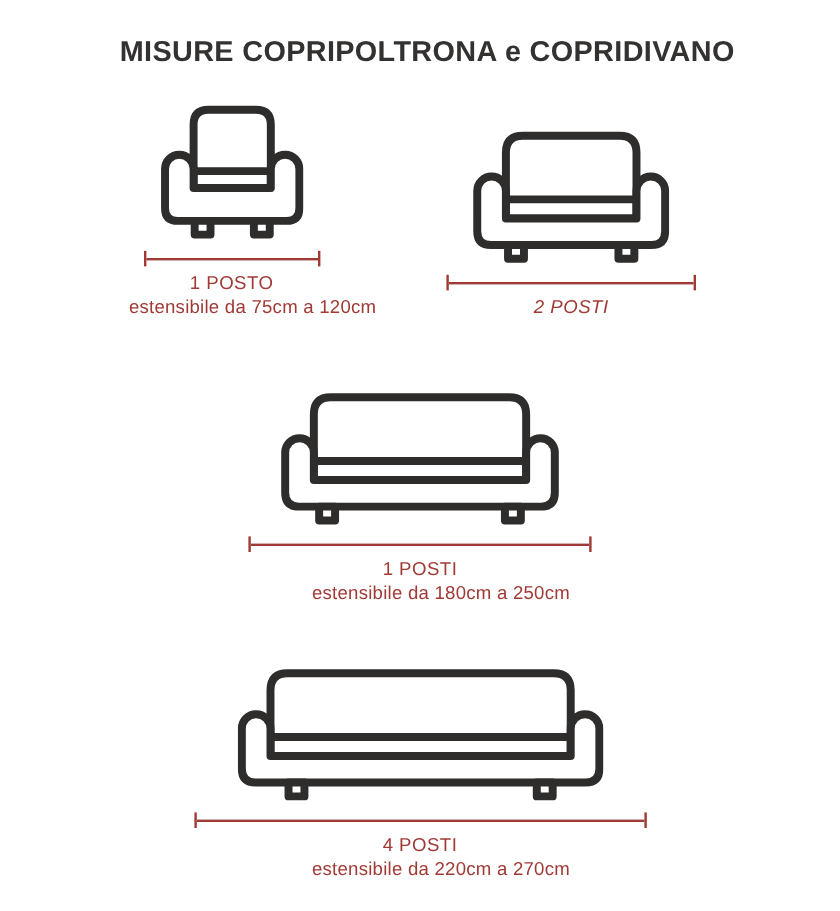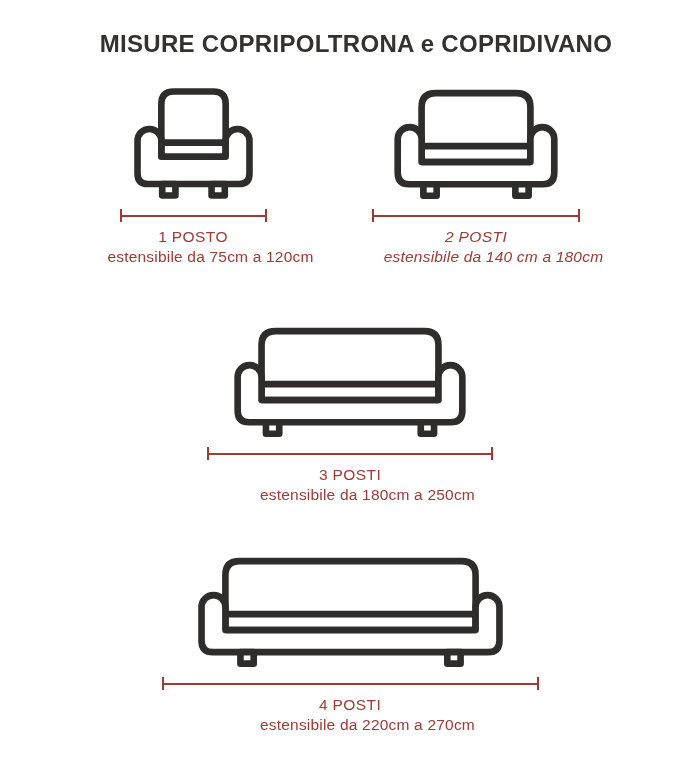--- a/index.html
+++ b/index.html
@@ -103,36 +103,35 @@
     <div class="item item-2">
       <svg class="furn" width="164" height="115" viewBox="0 0 185 130" aria-hidden="true">
         <path d="M31,70 V24 Q31,8 47,8 H138 Q154,8 154,24 V70"></path>
         <rect x="31" y="68" width="123" height="18"></rect>
         <path d="M31,86 V60 A13.5,13.5 0 0 0 4,60 V98 Q4,111 17,111 H168 Q181,111 181,98 V60 A13.5,13.5 0 0 0 154,60 V86 Z"></path>
         <rect x="33" y="111" width="15" height="13"></rect>
         <rect x="137" y="111" width="15" height="13"></rect>
       </svg>
       <div class="measure" style="width:208px"></div>
       <div class="size-label">2 POSTI</div>
-      <div class="size-range">estensibile da 140 cm a 180cm</div>
     </div>
 
   </div>
 
   <div class="row row-2">
     <div class="item">
       <svg class="furn" width="232" height="115" viewBox="0 0 262 130" aria-hidden="true">
         <path d="M31,70 V24 Q31,8 47,8 H215 Q231,8 231,24 V70"></path>
         <rect x="31" y="68" width="200" height="18"></rect>
         <path d="M31,86 V60 A13.5,13.5 0 0 0 4,60 V98 Q4,111 17,111 H245 Q258,111 258,98 V60 A13.5,13.5 0 0 0 231,60 V86 Z"></path>
         <rect x="36" y="111" width="15" height="13"></rect>
         <rect x="211" y="111" width="15" height="13"></rect>
       </svg>
       <div class="measure" style="width:286px"></div>
-      <div class="size-label">3 POSTI</div>
+      <div class="size-label">1 POSTI</div>
       <div class="size-range">estensibile da 180cm a 250cm</div>
     </div>
   </div>
 
   <div class="row row-3">
     <div class="item">
       <svg class="furn" width="305" height="115" viewBox="0 0 345 130" aria-hidden="true">
         <path d="M31,70 V24 Q31,8 47,8 H298 Q314,8 314,24 V70"></path>
         <rect x="31" y="68" width="283" height="18"></rect>
         <path d="M31,86 V60 A13.5,13.5 0 0 0 4,60 V98 Q4,111 17,111 H328 Q341,111 341,98 V60 A13.5,13.5 0 0 0 314,60 V86 Z"></path>

